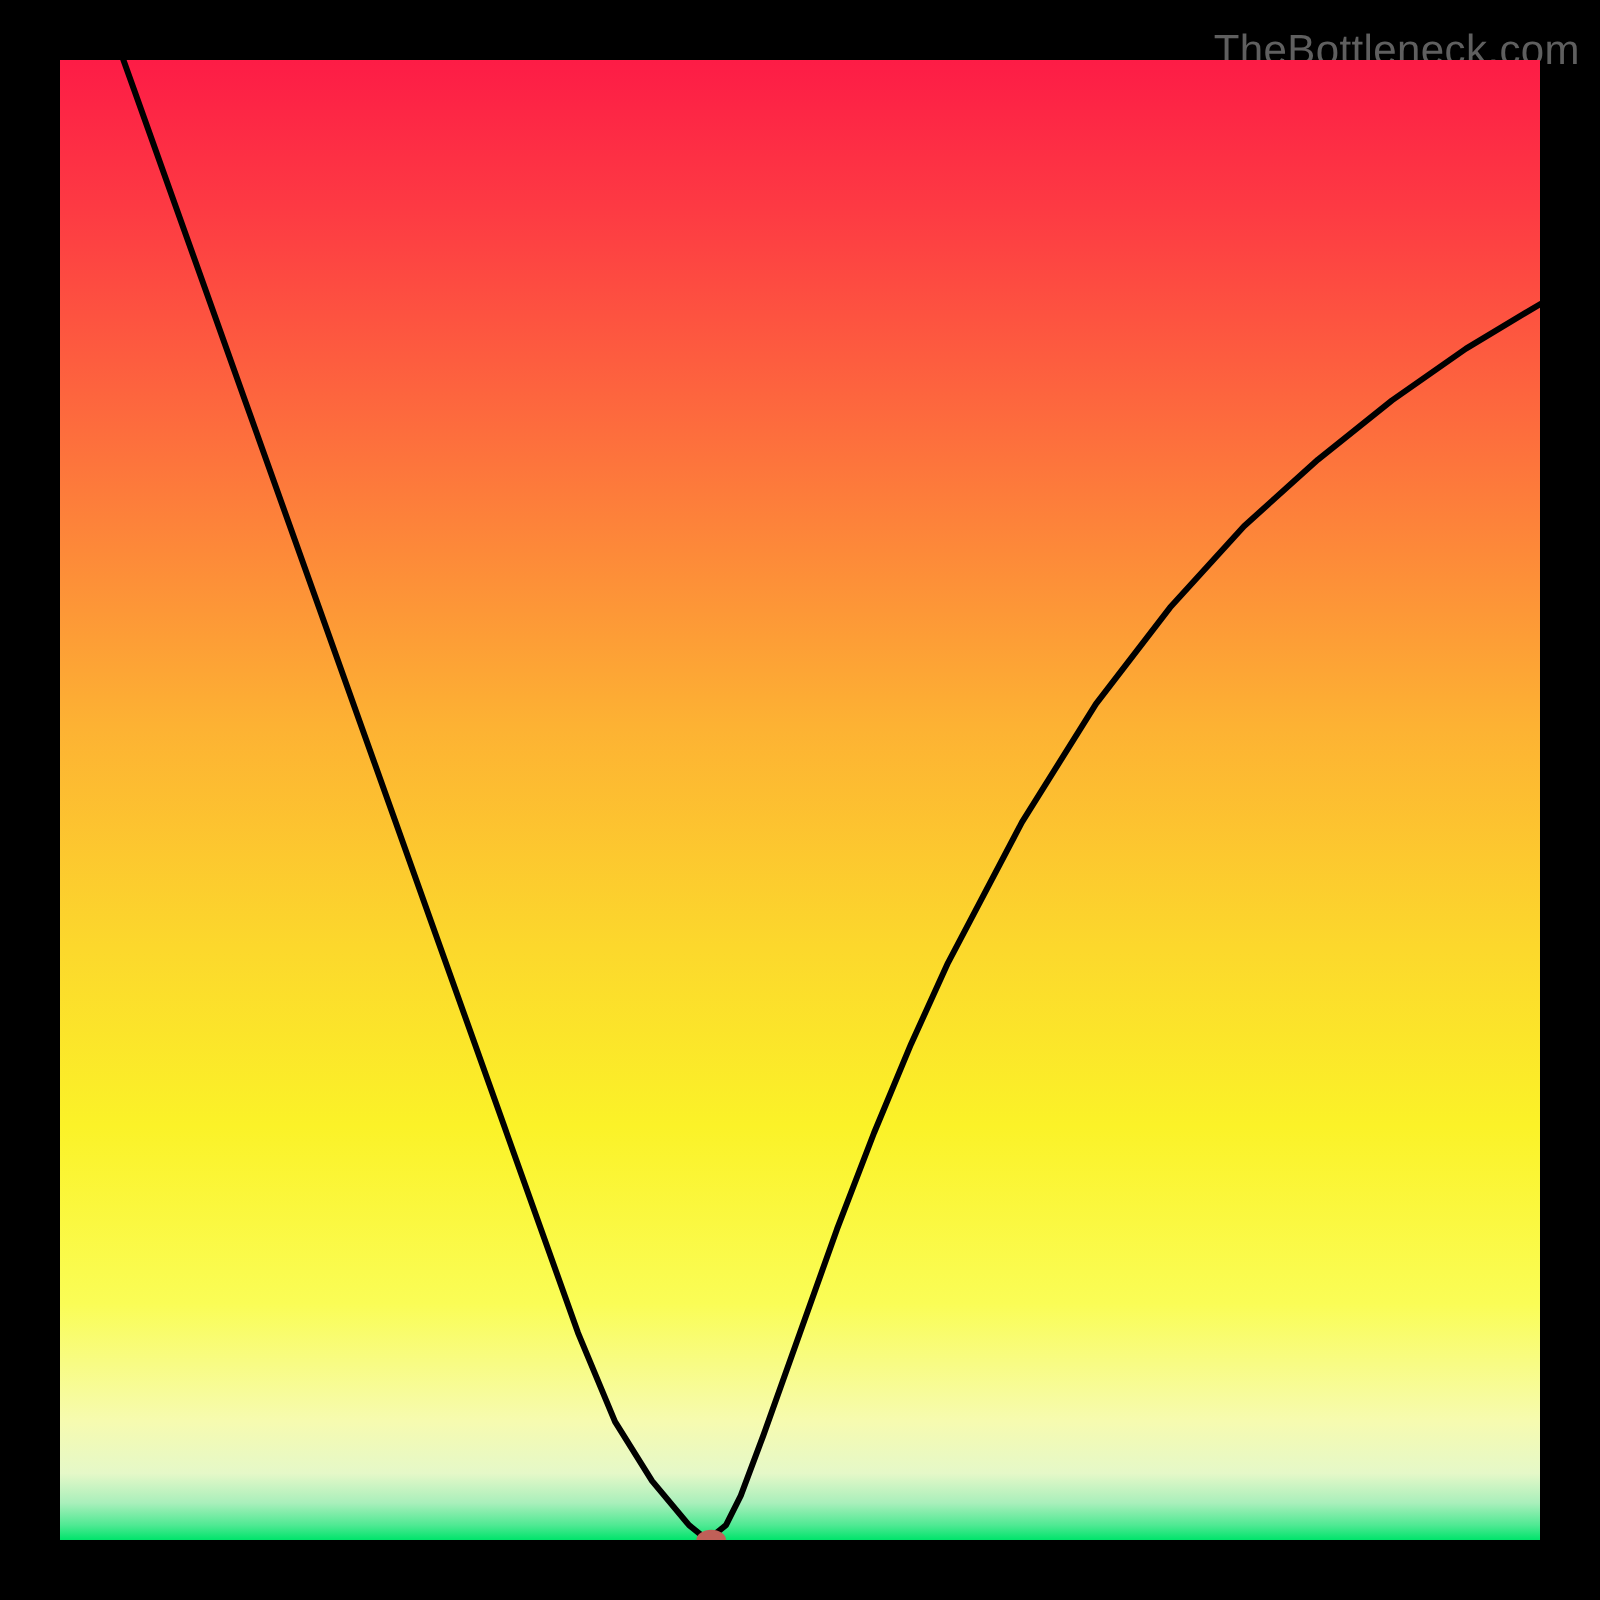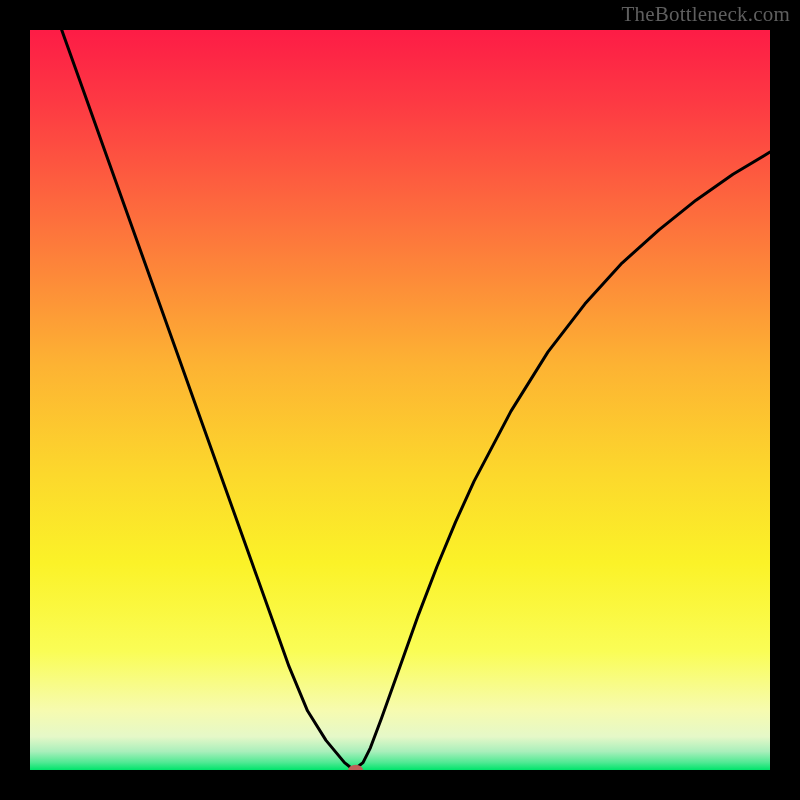--- a/index.html
+++ b/index.html
@@ -12,27 +12,26 @@
     font-family: Arial, Helvetica, sans-serif;
   }
   .frame {
     position: relative;
     width: 800px;
     height: 800px;
     background: #000000;
   }
   .attribution {
     position: absolute;
-    top: 2px;
+    top: 14px;
     right: 10px;
     color: #5f5f5f;
     font-size: 21px;
     font-weight: 400;
     letter-spacing: 0.2px;
-    font-family: Liberation Serif, serif;
   }
   .plot-area {
     position: absolute;
     left: 30px;
     top: 30px;
     width: 740px;
     height: 740px;
     overflow: hidden;
   }
   svg.chart {

